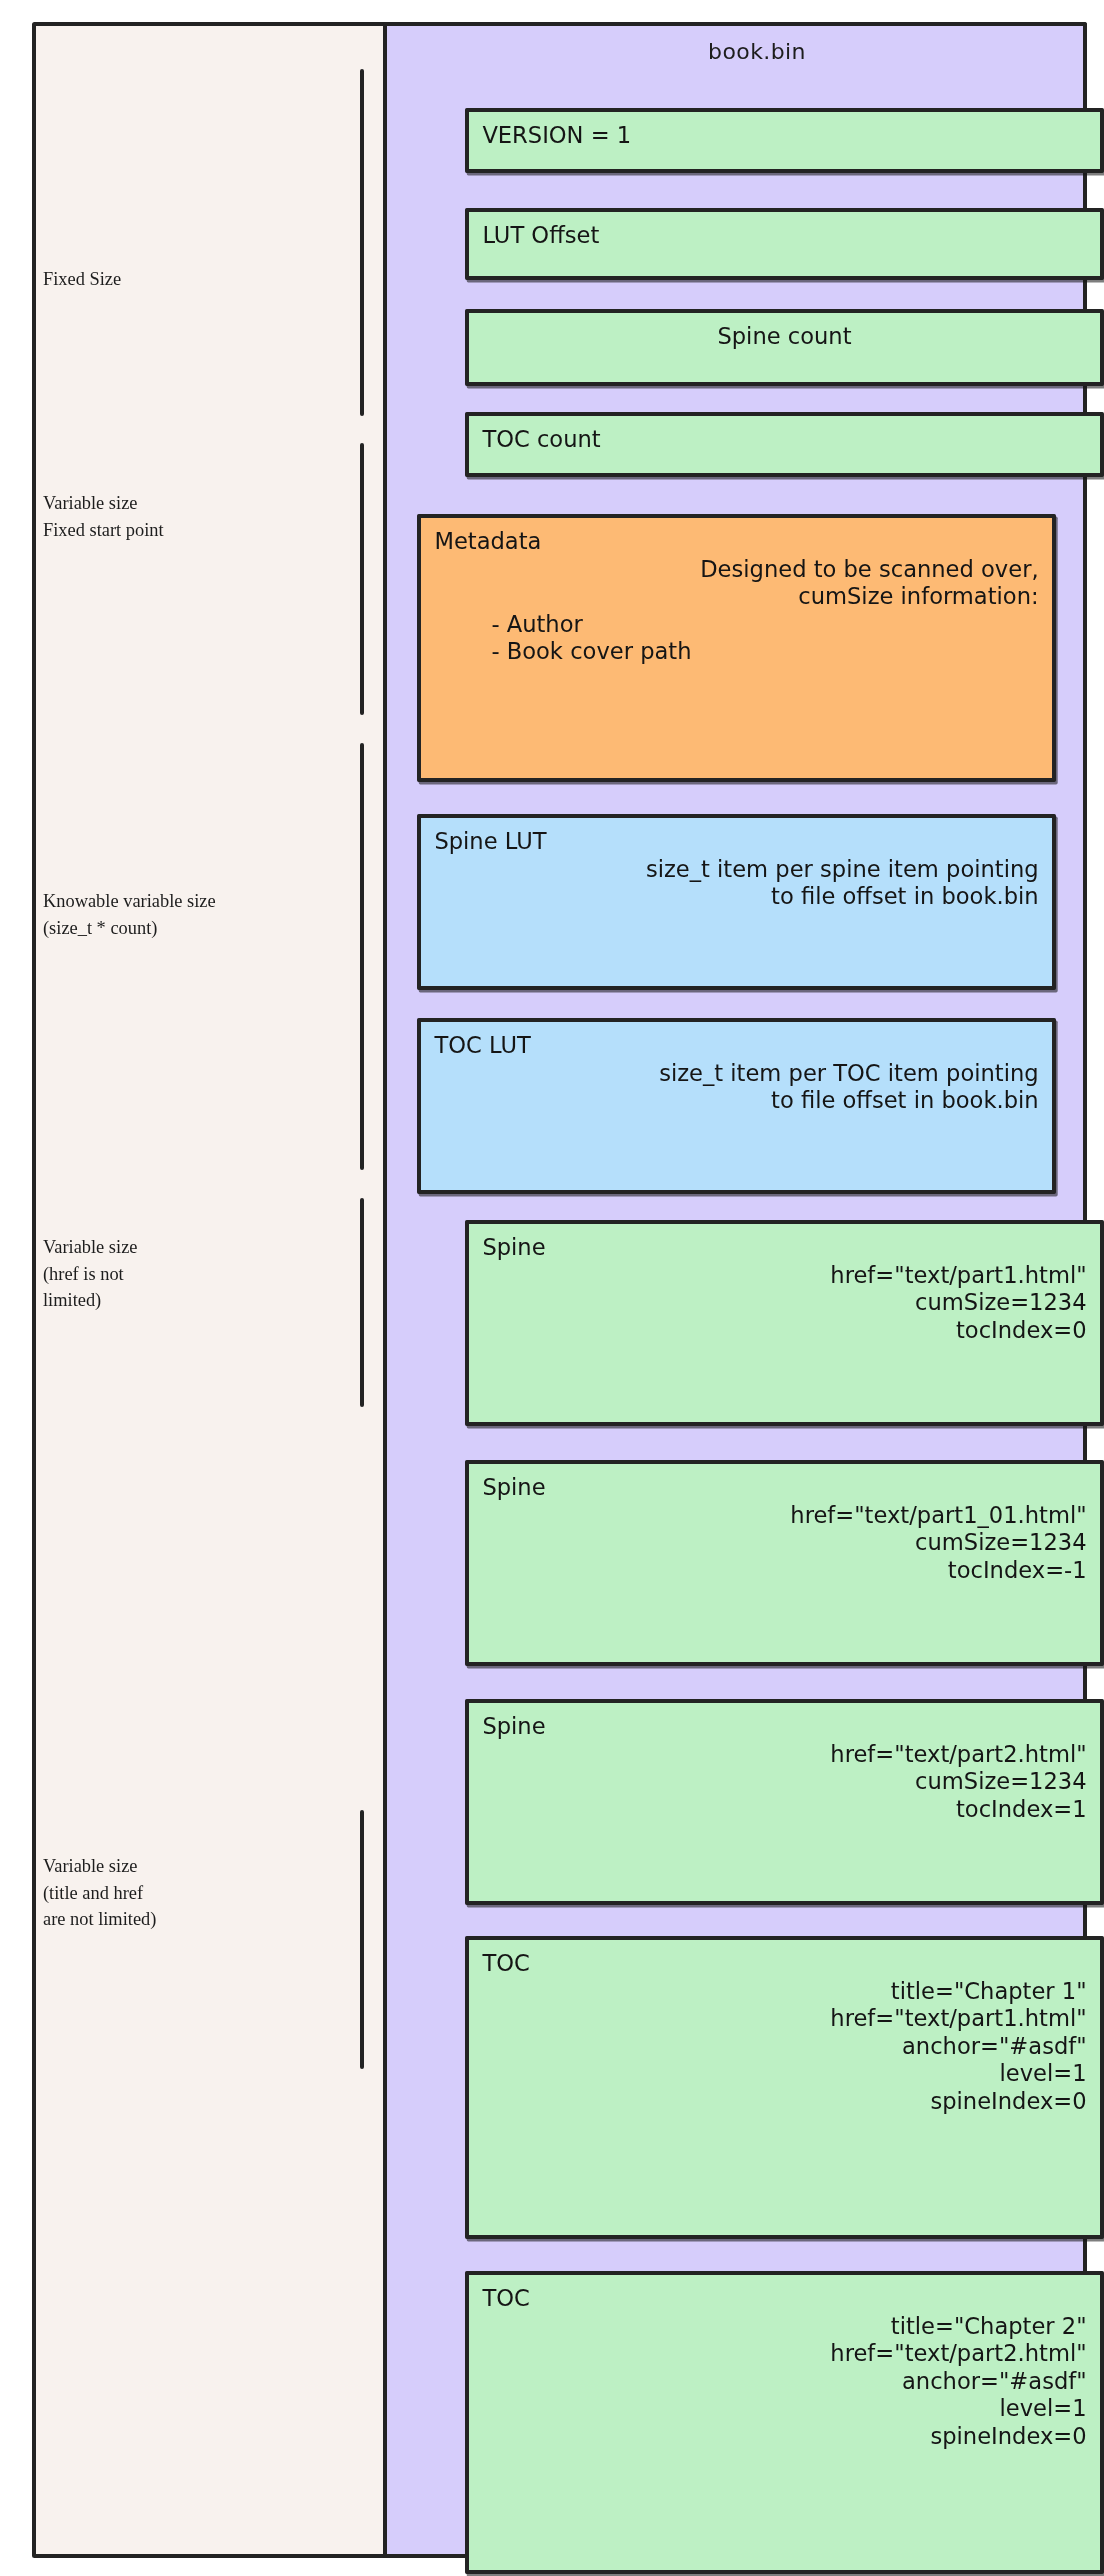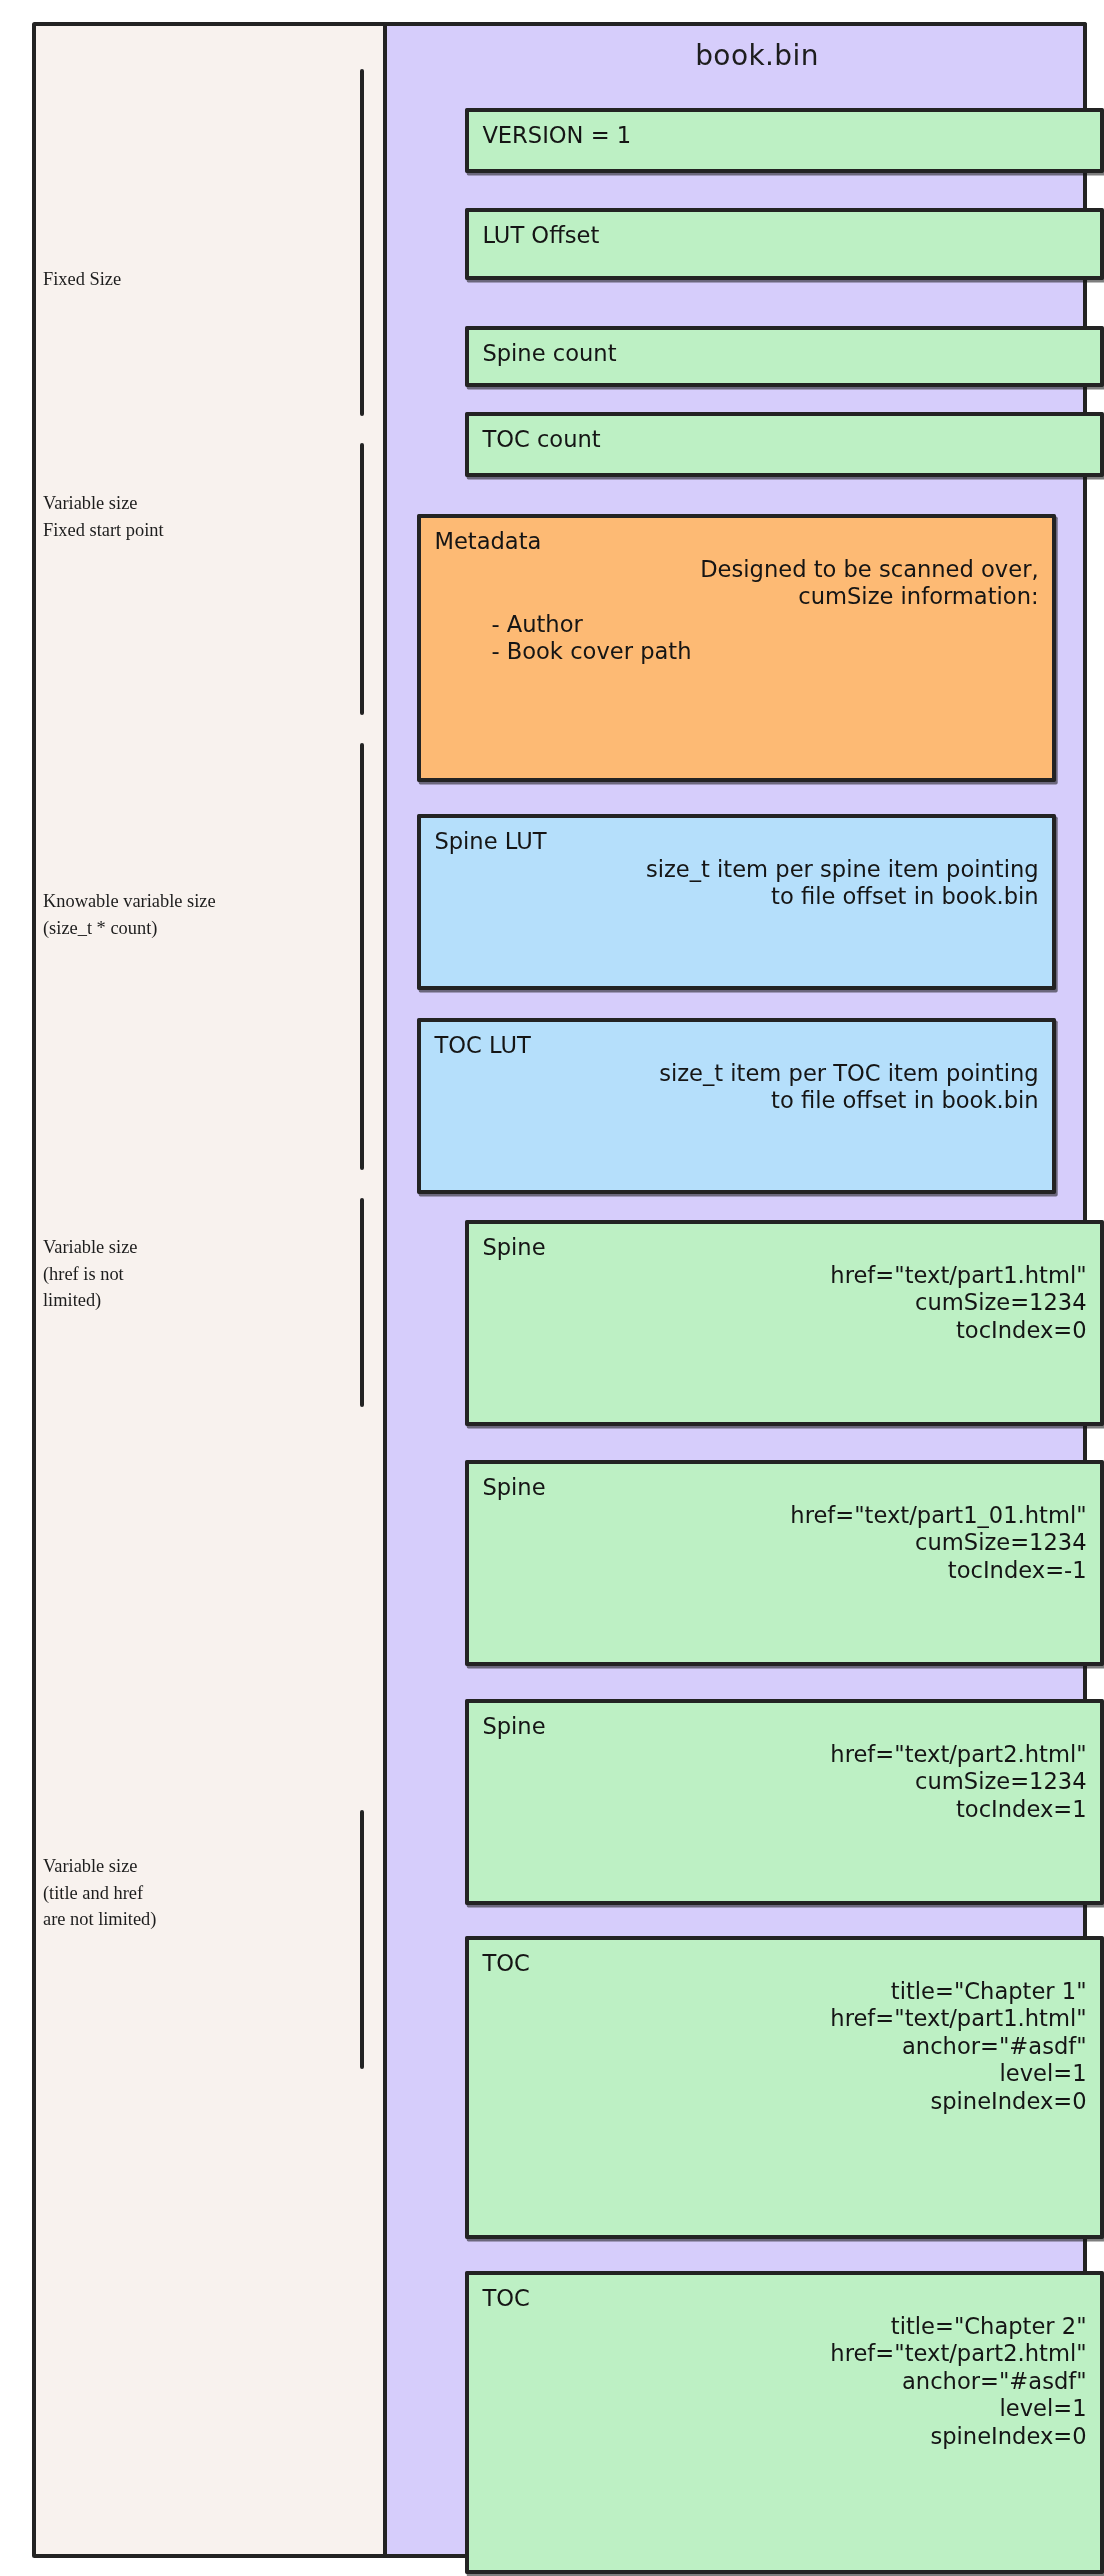--- a/index.html
+++ b/index.html
@@ -41,21 +41,21 @@
     border: 4.2px solid #232323;
     border-radius: 2.5px;
   }
 
   .book-title {
     position: absolute;
     left: 0;
     top: 13.4px;
     width: 696px;
     text-align: center;
-    font-size: 28px;
+    font-size: 22px;
     color: #1d1d1d;
     font-family: "DejaVu Sans", sans-serif;
     letter-spacing: 0.4px;
     padding-left: 44px;
   }
 
   
   .blk {
     position: absolute;
     left: 30px;
@@ -136,21 +136,21 @@
 
   <div class="book-panel">
     <div class="book-title">book.bin</div>
     <div id="blocks">
         <div class="blk green" style="top: 82px; height: 65px;">
           <span class="ind0">VERSION = 1</span>
         </div>
         <div class="blk green" style="top: 182px; height: 72px;">
           <span class="ind0">LUT Offset</span>
         </div>
-        <div class="blk green" style="top: 300px; height: 61px;">
+        <div class="blk green" style="top: 283px; height: 77px; text-align: center;">
           <span class="ind0">Spine count</span>
         </div>
         <div class="blk green" style="top: 386px; height: 65px;">
           <span class="ind0">TOC count</span>
         </div>
         <div class="blk yellow" style="top: 488px; height: 268px;">
           <span class="ind0">Metadata</span>
           <span class="ind1">Designed to be scanned over,</span>
           <span class="ind1">cumSize information:</span>
           <span class="ind2">- Author</span>

